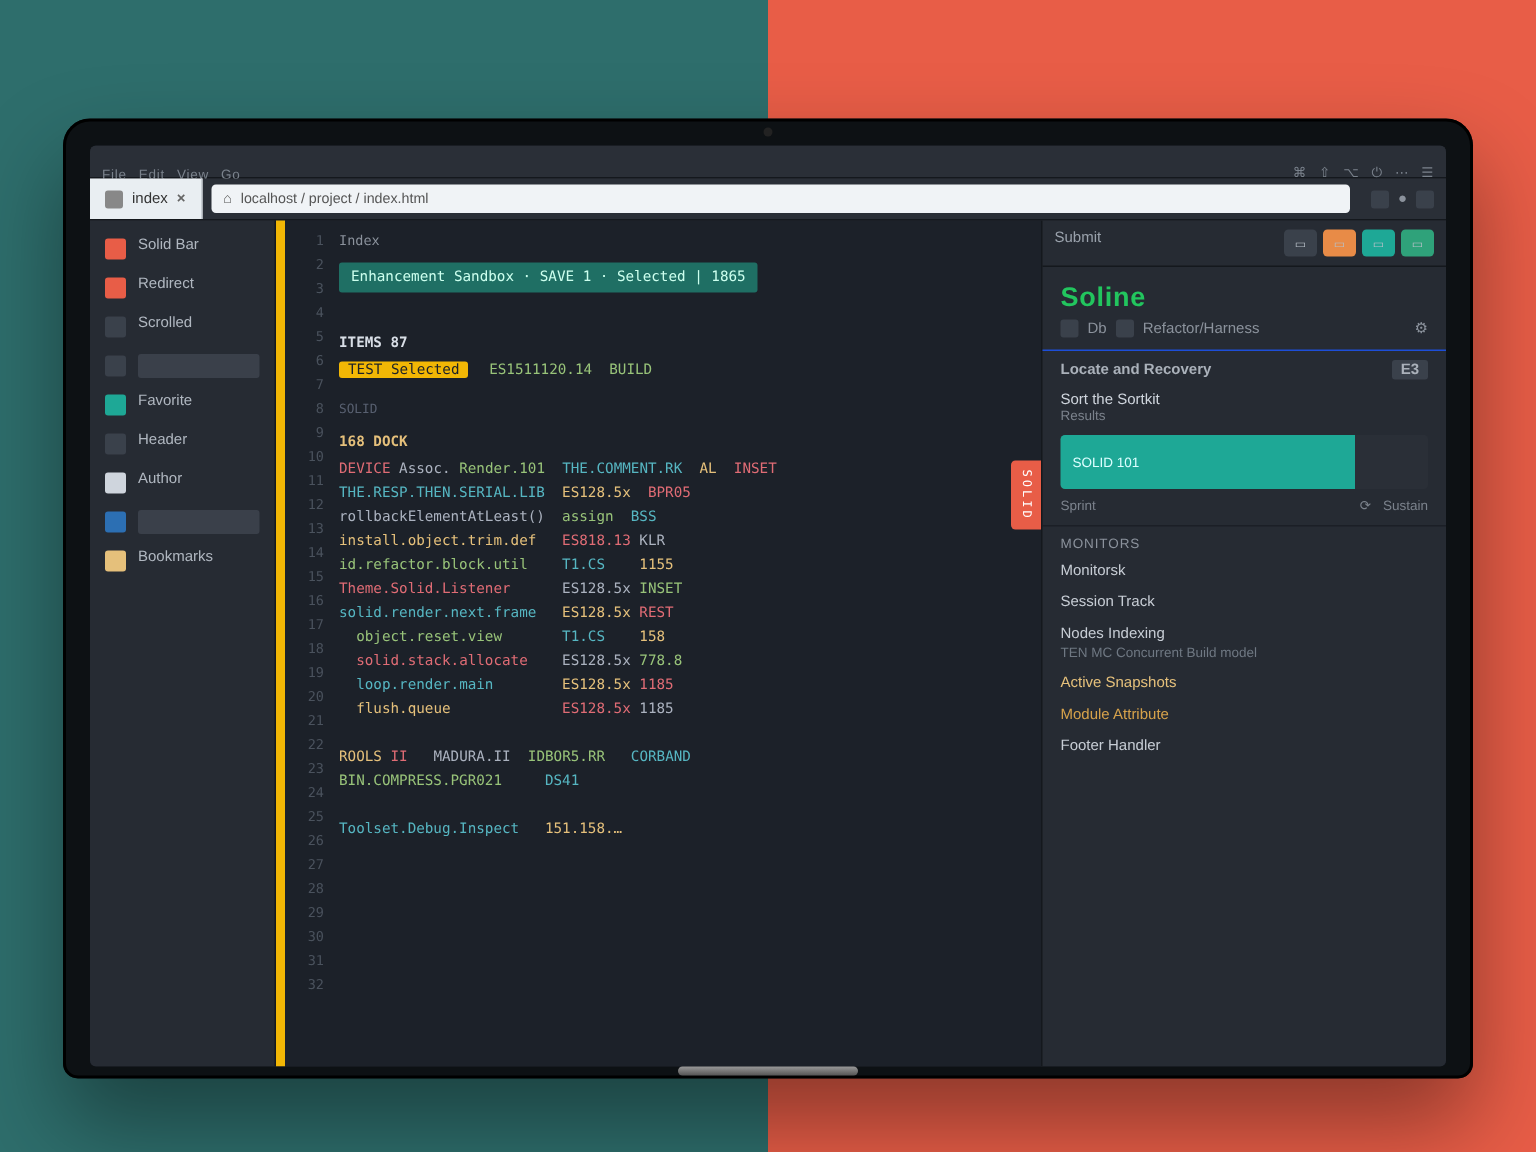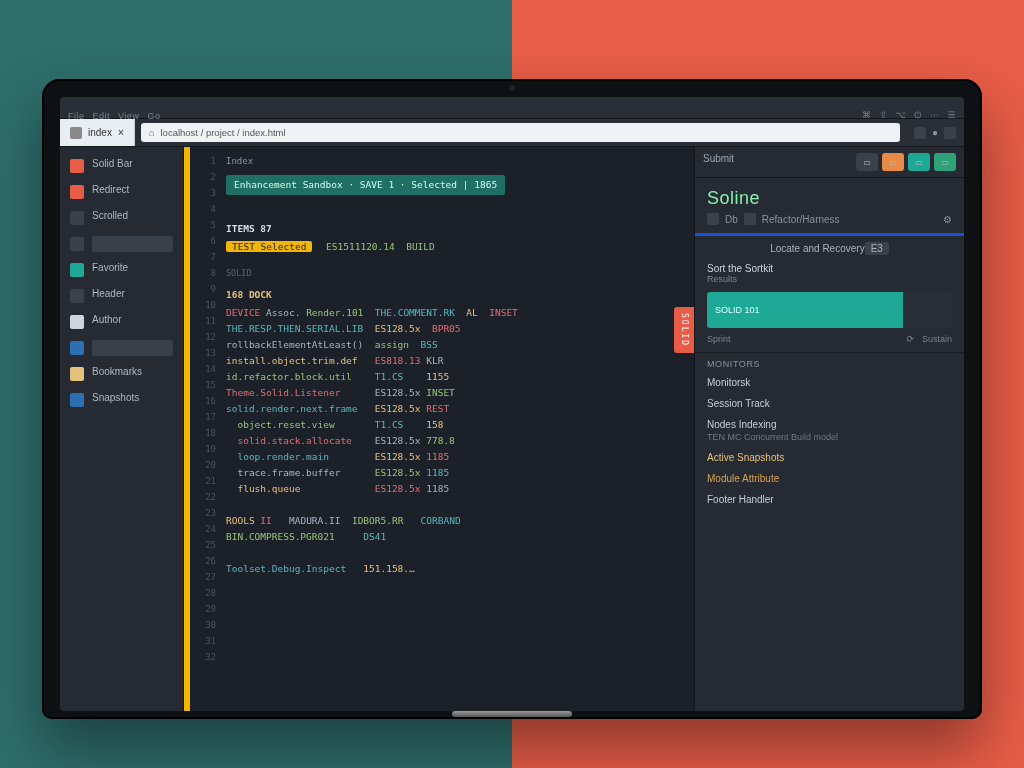--- a/index.html
+++ b/index.html
@@ -107,32 +107,33 @@
   .panel-top {
     display:flex; gap:6px; padding:6px 8px;
     border-bottom:1px solid #14181d;
   }
   .panel-top .title { font-size:10px; color:#9aa2ac; margin-right:auto; }
   .panel-top .btn {
     height:18px; min-width:22px; border-radius:3px; display:flex;
     align-items:center; justify-content:center; font-size:8px;
   }
   .panel h2 {
-    font-size:18px; color:#86efac; padding:10px 12px 4px; font-weight:400;
+    font-size:18px; color:#22c55e; padding:10px 12px 4px; font-weight:700;
     letter-spacing:.5px;
   }
   .panel .crumbs {
     display:flex; gap:6px; align-items:center; padding:0 12px 8px;
     font-size:10px; color:#8b929c;
   }
   .crumbs .ic{width:12px;height:12px;border-radius:2px;background:#3a414b;}
   .panel .field-row {
-    display:flex; align-items:center; justify-content:center;
+    display:flex; align-items:center; justify-content:space-between;
     padding:6px 12px; font-size:10px; color:#aab1ba;
-    border-top:3px solid #1d4ed8;
+    border-top:1px solid #1d4ed8;
+    font-weight:bold;
   }
   .panel .sub { font-size:10px; color:#cfd5dd; padding:2px 12px 0; }
   .panel .mini { font-size:9px; color:#7b828c; padding:0 12px 4px; }
   .panel .search {
     margin:4px 12px 2px; height:36px; border-radius:3px;
     background:linear-gradient(90deg,#1ea896 0 80%, #2a2f37 80% 100%);
     display:flex; align-items:center; padding:0 8px; color:#dff; font-size:9px;
   }
   .panel .chips { display:flex; gap:8px; padding:4px 12px 8px; align-items:center;
     font-size:9px; color:#7b828c;}
@@ -222,24 +223,20 @@
               <span class="swatch" style="background:#cfd5dd"></span>
   <span class="side-label">Author</span>
             </div>
             <div class="side-item">
               <span class="swatch" style="background:#2c6fb3"></span>
   <span class="side-label"></span>
             </div>
             <div class="side-item named">
               <span class="swatch" style="background:#e5c07b"></span>
   <span class="side-label">Bookmarks</span>
-            </div>
-            <div class="side-item named">
-              <span class="swatch" style="background:#2c6fb3"></span>
-  <span class="side-label">Snapshots</span>
             </div>
           </div>
       </div>
 
       <div class="editor">
         <div class="strip"></div>
         <div class="gutter" id="gutter-mount">
             <div>1</div>
             <div>2</div>
             <div>3</div>
@@ -287,21 +284,20 @@
               <div class="codeline"><span class="tok-k">DEVICE</span> <span class="tok-n">Assoc.</span> <span class="tok-g">Render.101</span>  <span class="tok-t">THE.COMMENT.RK</span>  <span class="tok-y">AL</span>  <span class="tok-k">INSET</span></div>
               <div class="codeline"><span class="tok-t">THE.RESP.THEN.SERIAL.LIB</span>  <span class="tok-y">ES128.5x</span>  <span class="tok-k">BPR05</span></div>
               <div class="codeline"><span class="tok-n">rollbackElementAtLeast()</span>  <span class="tok-g">assign</span>  <span class="tok-t">BSS</span></div>
               <div class="codeline"><span class="tok-y">install.object.trim.def</span>   <span class="tok-k">ES818.13</span> <span class="tok-n">KLR</span></div>
               <div class="codeline"><span class="tok-g">id.refactor.block.util</span>    <span class="tok-t">T1.CS</span>    <span class="tok-y">1155</span></div>
               <div class="codeline"><span class="tok-k">Theme.Solid.Listener</span>      <span class="tok-n">ES128.5x</span> <span class="tok-g">INSET</span></div>
               <div class="codeline"><span class="tok-t">solid.render.next.frame</span>   <span class="tok-y">ES128.5x</span> <span class="tok-k">REST</span></div>
               <div class="codeline"><span class="tok-n"></span>  <span class="tok-g">object.reset.view</span>       <span class="tok-t">T1.CS</span>    <span class="tok-y">158</span></div>
               <div class="codeline"><span class="tok-y"></span>  <span class="tok-k">solid.stack.allocate</span>    <span class="tok-n">ES128.5x</span> <span class="tok-g">778.8</span></div>
               <div class="codeline"><span class="tok-g"></span>  <span class="tok-t">loop.render.main</span>        <span class="tok-y">ES128.5x</span> <span class="tok-k">1185</span></div>
-              <div class="codeline"><span class="tok-k"></span>  <span class="tok-n">trace.frame.buffer</span>      <span class="tok-g">ES128.5x</span> <span class="tok-t">1185</span></div>
               <div class="codeline"><span class="tok-t"></span>  <span class="tok-y">flush.queue</span>             <span class="tok-k">ES128.5x</span> <span class="tok-n">1185</span></div>
               <div class="codeline">&nbsp;</div>
               <div class="codeline"><span class="tok-y">ROOLS</span> <span class="tok-k">II</span>   <span class="tok-n">MADURA.II</span>  <span class="tok-g">IDBOR5.RR</span>   <span class="tok-t">CORBAND</span></div>
               <div class="codeline"><span class="tok-g">BIN.COMPRESS.PGR021</span>     <span class="tok-t">DS41</span></div>
               <div class="codeline">&nbsp;</div>
               <div class="codeline"><span class="tok-t">Toolset.Debug.Inspect</span>   <span class="tok-y">151.158.…</span></div>
             </div>
           <div class="tag-right">SOLID</div>
         </div>
       </div>

